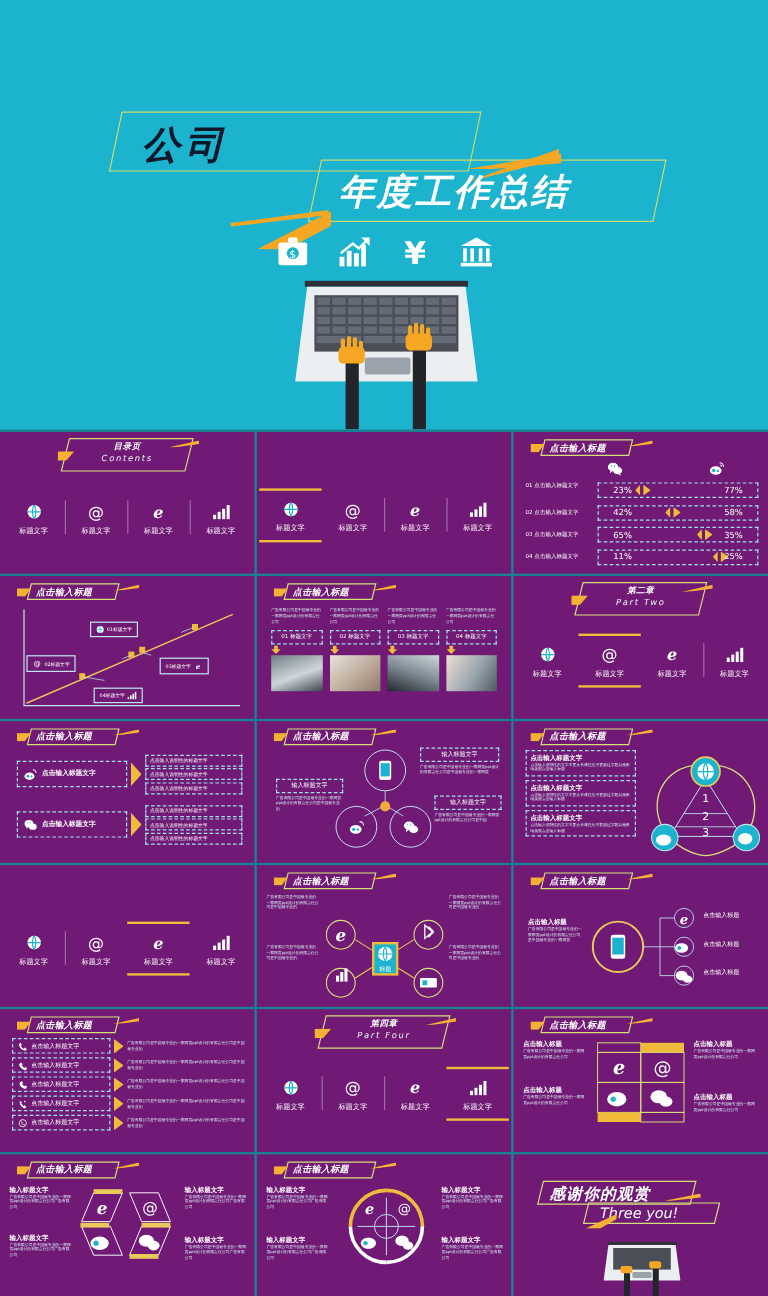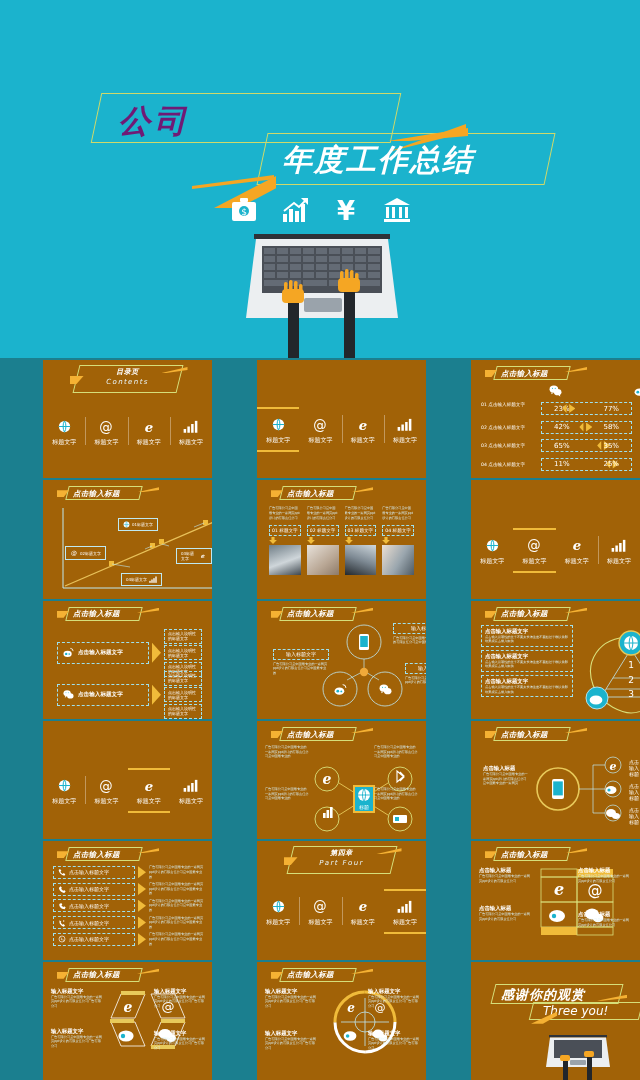--- a/index.html
+++ b/index.html
@@ -17,21 +17,21 @@
     background: #1bb3cd; overflow: hidden;
   }
   .hero-band {
     position: absolute; border: 1px solid #cfd96a;
     transform: skewX(-12deg);
   }
   .band1 { left: 96px; top: 93px; width: 300px; height: 50px; }
   .band2 { left: 262px; top: 133px; width: 288px; height: 52px; }
   .hero-t1 {
     position: absolute; left: 118px; top: 100px;
-    font-size: 32px; color: #701a75; font-style: italic;
+    font-size: 32px; color: #0f172a; font-style: italic;
     font-weight: bold; letter-spacing: 4px;
     font-family: "DejaVu Sans", sans-serif;
   }
   .hero-t2 {
     position: absolute; left: 282px; top: 140px;
     font-size: 30px; color: #ffffff; font-style: italic;
     font-weight: bold; letter-spacing: 2px;
     font-family: "DejaVu Sans", sans-serif;
   }
   .arrow-y { position: absolute; background: #f5a623; }
@@ -56,22 +56,22 @@
   .grid {
     position: absolute; left: 0; top: 360px;
     width: 640px; height: 720px;
     display: grid;
     grid-template-columns: repeat(3, 1fr);
     grid-template-rows: repeat(6, 1fr);
     gap: 2px 2px;
     background: #1b7f8f;
   }
   .slide {
-    position: relative; background: #a16207; overflow: hidden;
-    font-size: 4px; color: #ffffff; margin-left: 43px;
+    position: relative; background: #701a75; overflow: hidden;
+    font-size: 4px; color: #ffffff;
   }
 
   
   .ribbon { position: absolute; left: 14px; top: 6px; height: 14px; }
   .ribbon .rbox {
     position: absolute; left: 10px; top: 0; height: 14px;
     border: 0.7px solid #d6df7a; transform: skewX(-14deg);
   }
   .ribbon .rtxt {
     position: absolute; left: 16px; top: 2.5px;
@@ -514,20 +514,27 @@
               <svg width="8" height="7" viewBox="0 0 10 9">
                 <path d="M3 0h4v4h3L5 9 0 4h3z" fill="#f0bb3a"></path>
               </svg>
             </div>
           <div style="height:30px;background:linear-gradient(120deg,#ecdfd2,#9aa6ae 55%,#4e5a63);"></div>
         </div>
       </div>
     </div>
 
     <div class="slide">
+      <div class="sect">
+        <div class="sbox"></div>
+        <div class="sarrow"></div>
+        <div class="sflick"></div>
+        <div class="stop">第二章</div>
+        <div class="ssub">Part  Two</div>
+      </div>
       <div class="iconrow">
         <div class="icell">
           <div class="ic">
               <svg width="15" height="15" viewBox="0 0 24 24">
                 <circle cx="12" cy="12" r="9" fill="#fff"></circle>
                 <path d="M3 12h18M12 3c3 3.5 3 14 0 18M12 3c-3 3.5-3 14 0 18" stroke="#1bb3cd" stroke-width="1.6" fill="none"></path>
               </svg>
             </div>
           <div class="ilb">标题文字</div>
         </div>

